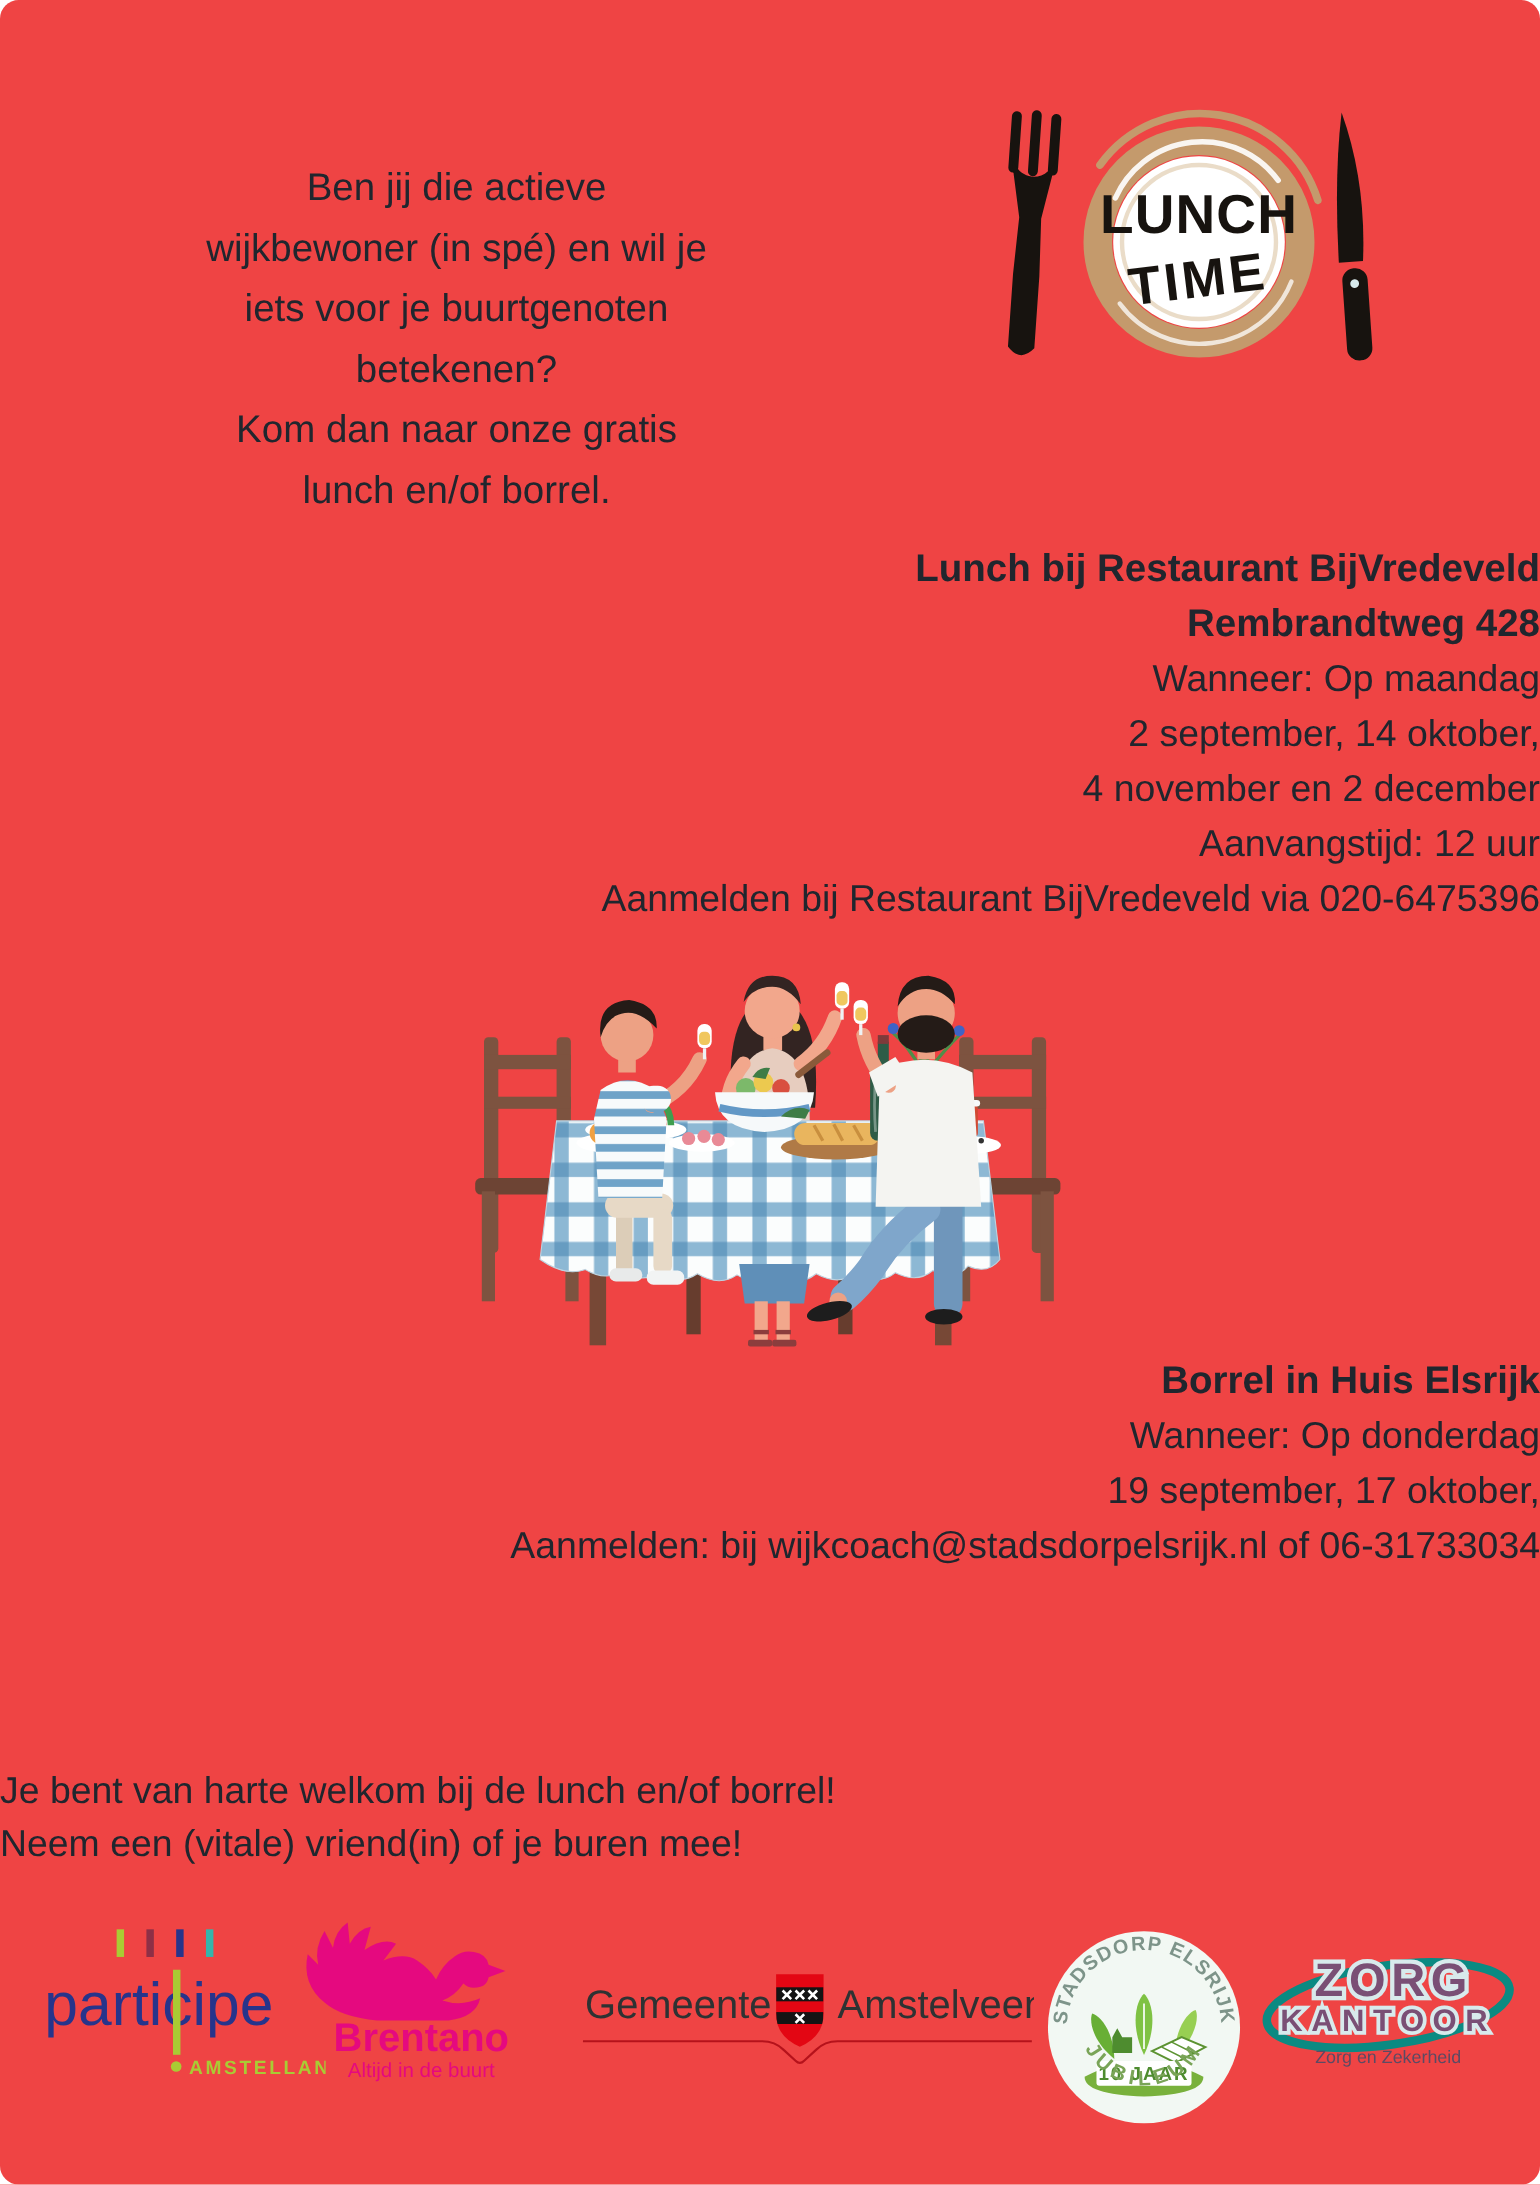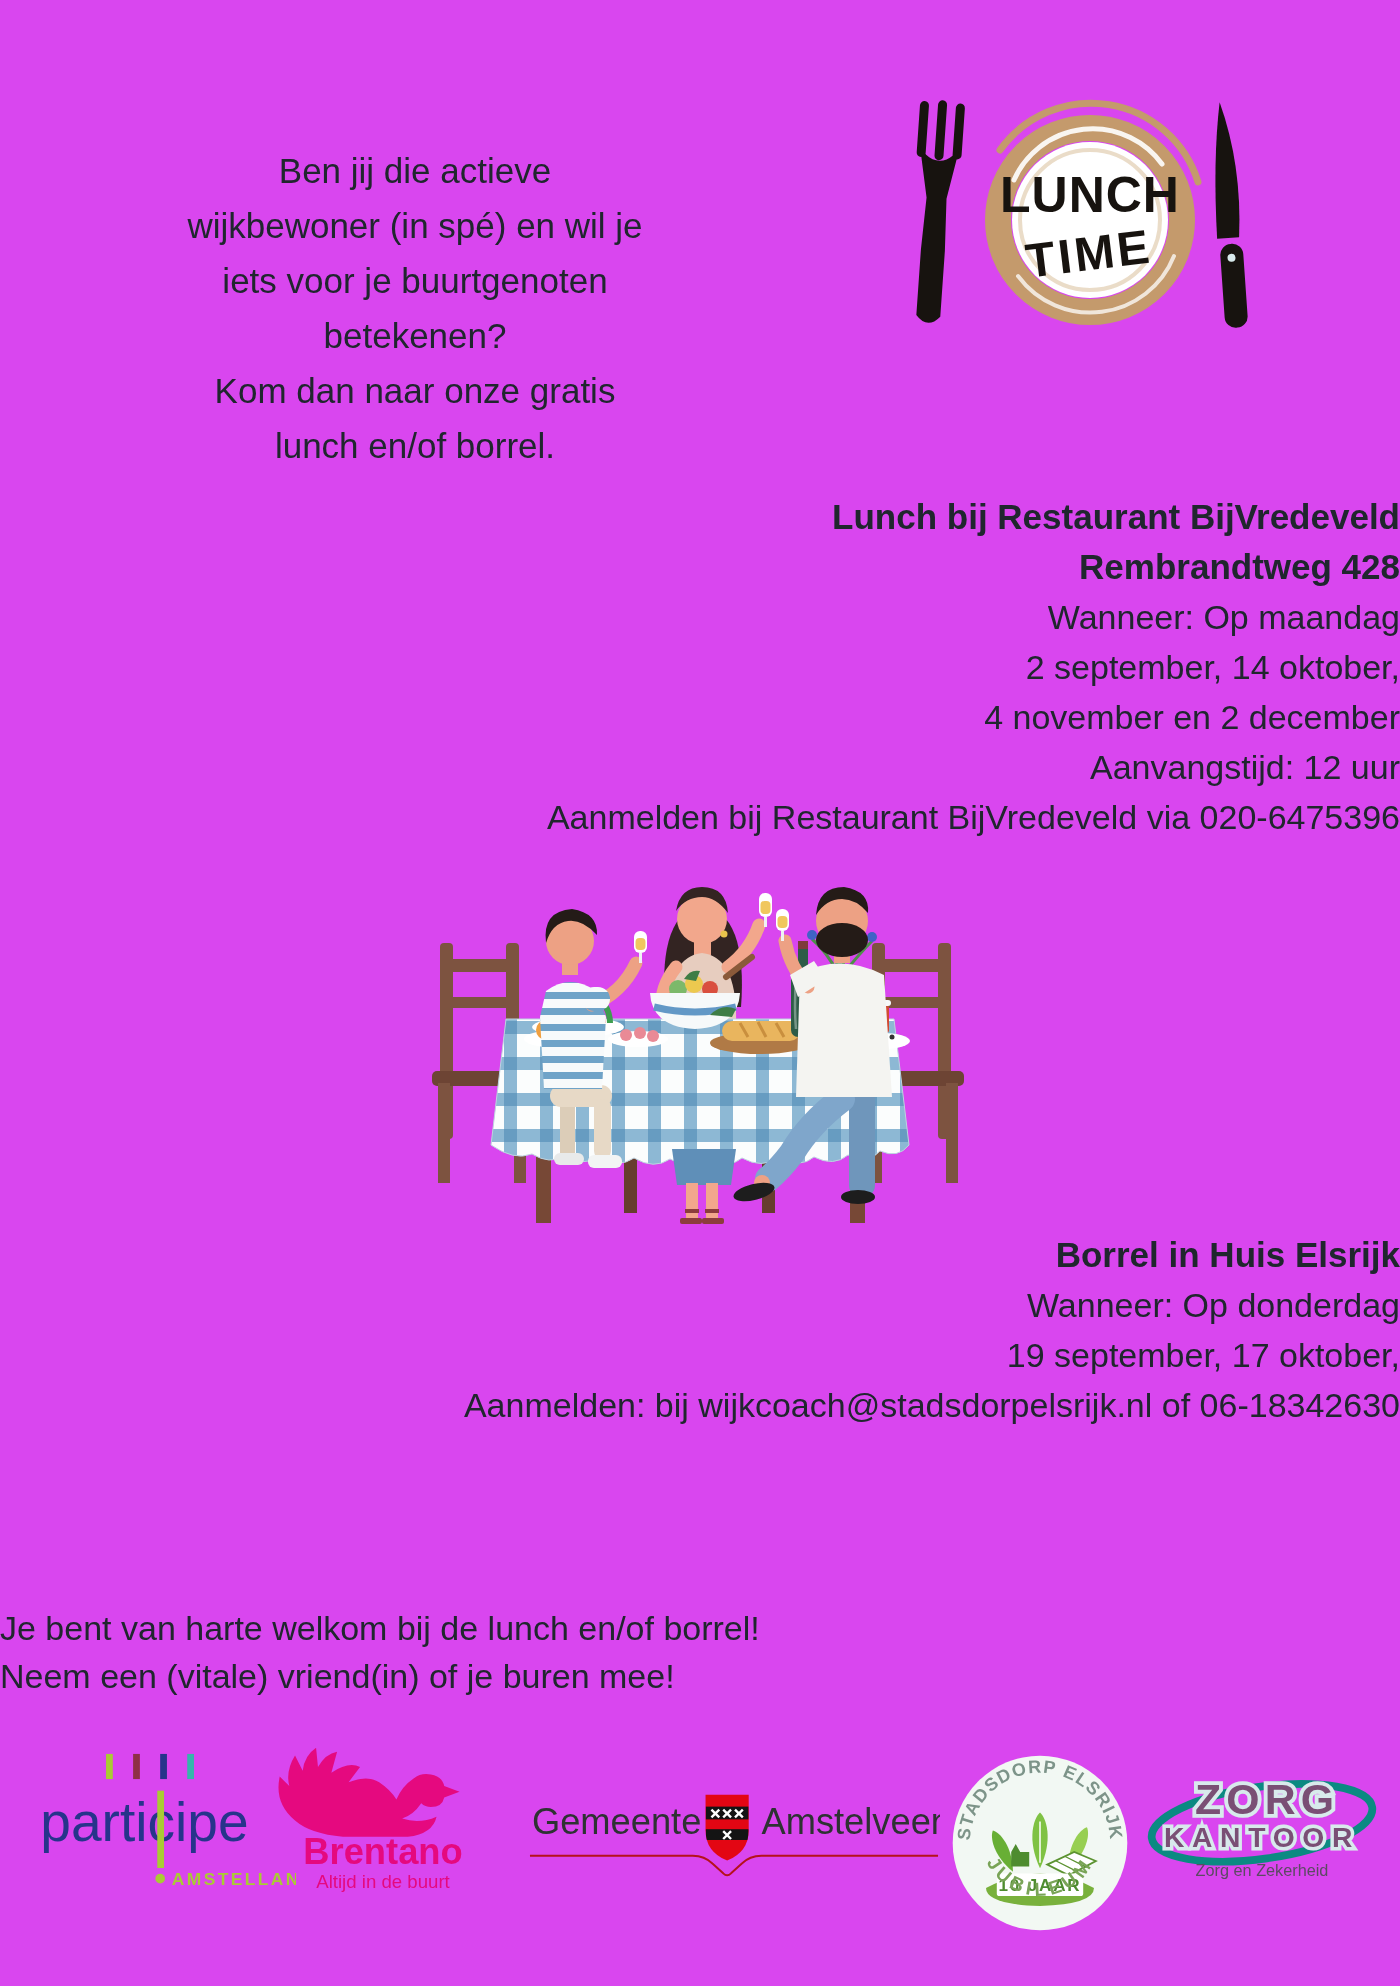--- a/index.html
+++ b/index.html
@@ -1,19 +1,20 @@
 <!DOCTYPE html>
 <html><head>
 <meta charset="utf-8">
 <style>
   html,body{margin:0;padding:0}
   .page{
     position:relative;width:1400px;height:1986px;overflow:hidden;
-    background:#d946ef;color:#20262e;
+    background:#ef4444;color:#20262e;
     font-family:"Liberation Sans","DejaVu Sans",sans-serif;
+    border-radius:17px;
   }
   .intro{
     position:absolute;left:115px;top:143px;width:600px;
     text-align:center;font-size:35px;line-height:55px;font-weight:400;
   }
   .lunch-logo{position:absolute;left:890px;top:90px;width:380px;height:250px}
   .event{
     position:absolute;left:0;width:1400px;text-align:right;
     font-size:34px;line-height:50px;font-weight:400;
   }
@@ -247,21 +248,21 @@
       <rect x="295" y="354" width="14" height="4" fill="#8c3d3d"></rect>
       <rect x="270" y="363" width="22" height="6" rx="2" fill="#8c3d3d"></rect>
       <rect x="292" y="363" width="22" height="6" rx="2" fill="#8c3d3d"></rect>
     </g>
   </svg>
 
   <section class="event" id="event2">
     <div class="hd">Borrel in Huis Elsrijk</div>
     <div>Wanneer: Op donderdag</div>
     <div>19 september, 17 oktober,</div>
-    <div><span>Aanmelden: bij wijkcoach@stadsdorpelsrijk.nl of </span><b>06-18342630</b></div>
+    <div><span>Aanmelden: bij wijkcoach@stadsdorpelsrijk.nl of </span><b>06-31733034</b></div>
   </section>
 
   <div class="closing">
     <div>Je bent van harte welkom bij de lunch en/of borrel!</div>
     <div>Neem een (vitale) vriend(in) of je buren mee!</div>
   </div>
 
   <svg class="logo-participe" viewBox="0 0 270 150">
     <g>
       <rect x="74" y="2" width="7" height="26" fill="#a9cb34"></rect>

